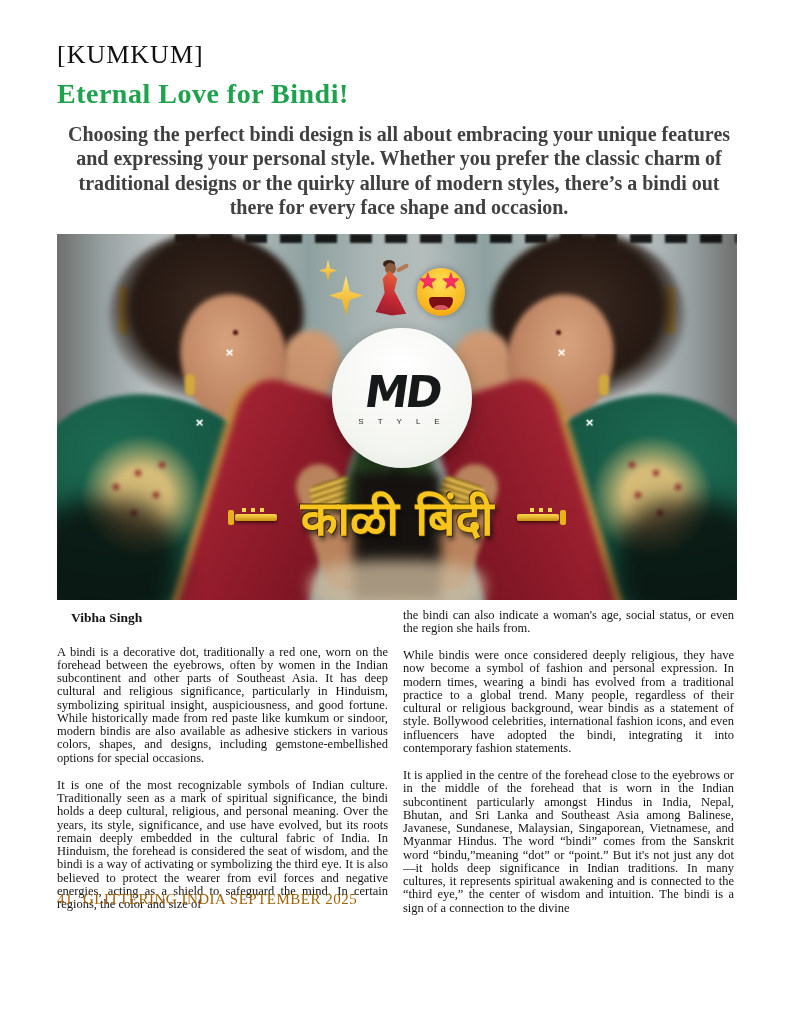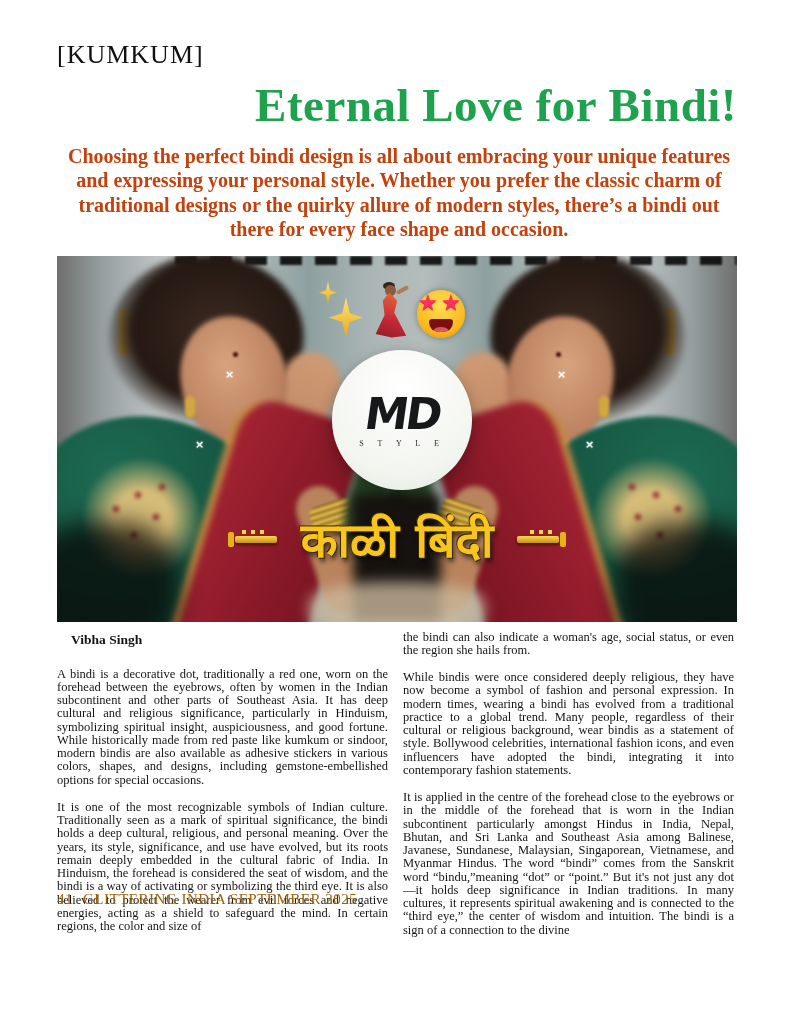--- a/index.html
+++ b/index.html
@@ -1,22 +1,22 @@
 <!DOCTYPE html>
 <html><head>
 <meta charset="utf-8">
 <style>
   * { margin:0; padding:0; box-sizing:border-box; }
   html,body { background:#ffffff; }
   body { width:794px; height:1020px; font-family:"Liberation Serif", serif; color:#141414; }
   .page { position:relative; width:794px; height:948px; padding:40px 57px 0 57px; overflow:hidden; }
 
   .kicker { font-size:26px; letter-spacing:1px; color:#111; }
-  .title { text-align:right; font-size:47px; font-weight:bold; color:#1fa24d; margin-top:8px; letter-spacing:0.5px; }
-  .intro { text-align:center; font-weight:bold; font-size:20px; line-height:1.22; margin:12px auto 0 auto; width:684px; color:#c2410c; }
+  .title { text-align:left; font-size:28px; font-weight:bold; color:#1fa24d; margin-top:8px; letter-spacing:0.5px; }
+  .intro { text-align:center; font-weight:bold; font-size:20px; line-height:1.22; margin:12px auto 0 auto; width:684px; color:#404040; }
 
   
   .hero { position:relative; width:680px; height:366px; margin-top:14px;
           background:linear-gradient(90deg,#6e6f6d 0%,#98a1a2 7%,#c3c9c9 16%,#b0bab9 28%,#8da09f 37%,#aab6b5 46%,#b4bdbc 54%,#8da09f 63%,#b0bab9 72%,#c3c9c9 84%,#98a1a2 93%,#6e6f6d 100%);
           overflow:hidden; }
   .crop-text { position:absolute; top:0; left:118px; right:0; height:9px;
           background:repeating-linear-gradient(90deg, rgba(12,12,12,.92) 0 22px, rgba(12,12,12,0) 22px 35px);
           filter:blur(1.2px); }
 
   .figure { position:absolute; top:0; left:0; width:300px; height:366px; }
@@ -78,21 +78,21 @@
   .mouth { position:absolute; left:12px; top:29px; width:24px; height:13px; border-radius:4px 4px 12px 12px; background:#7a1013; overflow:hidden; }
   .mouth::after { content:""; position:absolute; left:4px; bottom:-4px; width:16px; height:9px; border-radius:50%; background:#d8565e; }
 
   .sparkle-mark { position:absolute; color:#ffffff; font-family:"DejaVu Sans", sans-serif; font-size:11px; font-weight:bold; opacity:.95; text-shadow:0 0 2px rgba(255,255,255,.8); }
 
   .logo-circle { position:absolute; left:275px; top:94px; width:140px; height:140px; border-radius:50%;
           background:radial-gradient(circle at 50% 28%, #ffffff 0%, #f3f5f0 68%, #e3e7de 100%);
           box-shadow:0 5px 16px rgba(0,0,0,.3); display:flex; flex-direction:column; align-items:center; justify-content:center; }
   .logo-md { font-family:"DejaVu Sans", sans-serif; font-weight:900; font-size:44px; line-height:1; color:#17181a;
           transform:skewX(-8deg); letter-spacing:-3px; }
-  .logo-style { font-family:Liberation Serif, serif; font-size:8px; letter-spacing:6px; color:#2a2b2d; margin-top:3px; }
+  .logo-style { font-family:Liberation Sans, sans-serif; font-size:8px; letter-spacing:6px; color:#2a2b2d; margin-top:3px; }
 
   .caption-row { position:absolute; left:0; right:0; top:258px; display:flex; align-items:center; justify-content:center; gap:24px; }
   .caption-text { font-family:"DejaVu Sans", sans-serif; font-weight:bold; font-size:48px; line-height:1.1; color:#f7c51e;
           text-shadow:1px 1px 0 #3a2a00, -1px -1px 0 #3a2a00, 2px 4px 5px rgba(0,0,0,.65); }
   .rod { position:relative; width:42px; height:7px; border-radius:2px; background:linear-gradient(#ffd84e,#c9920e);
           box-shadow:0 2px 3px rgba(0,0,0,.5); }
   .rod::before { content:""; position:absolute; left:-7px; top:-4px; width:6px; height:15px; border-radius:2px; background:#e7b21a; }
   .rod::after { content:""; position:absolute; left:7px; top:-6px; width:26px; height:4px;
           background:repeating-linear-gradient(90deg,#ffd84e 0 4px, transparent 4px 9px); }
   .rod.right { transform:scaleX(-1); }

